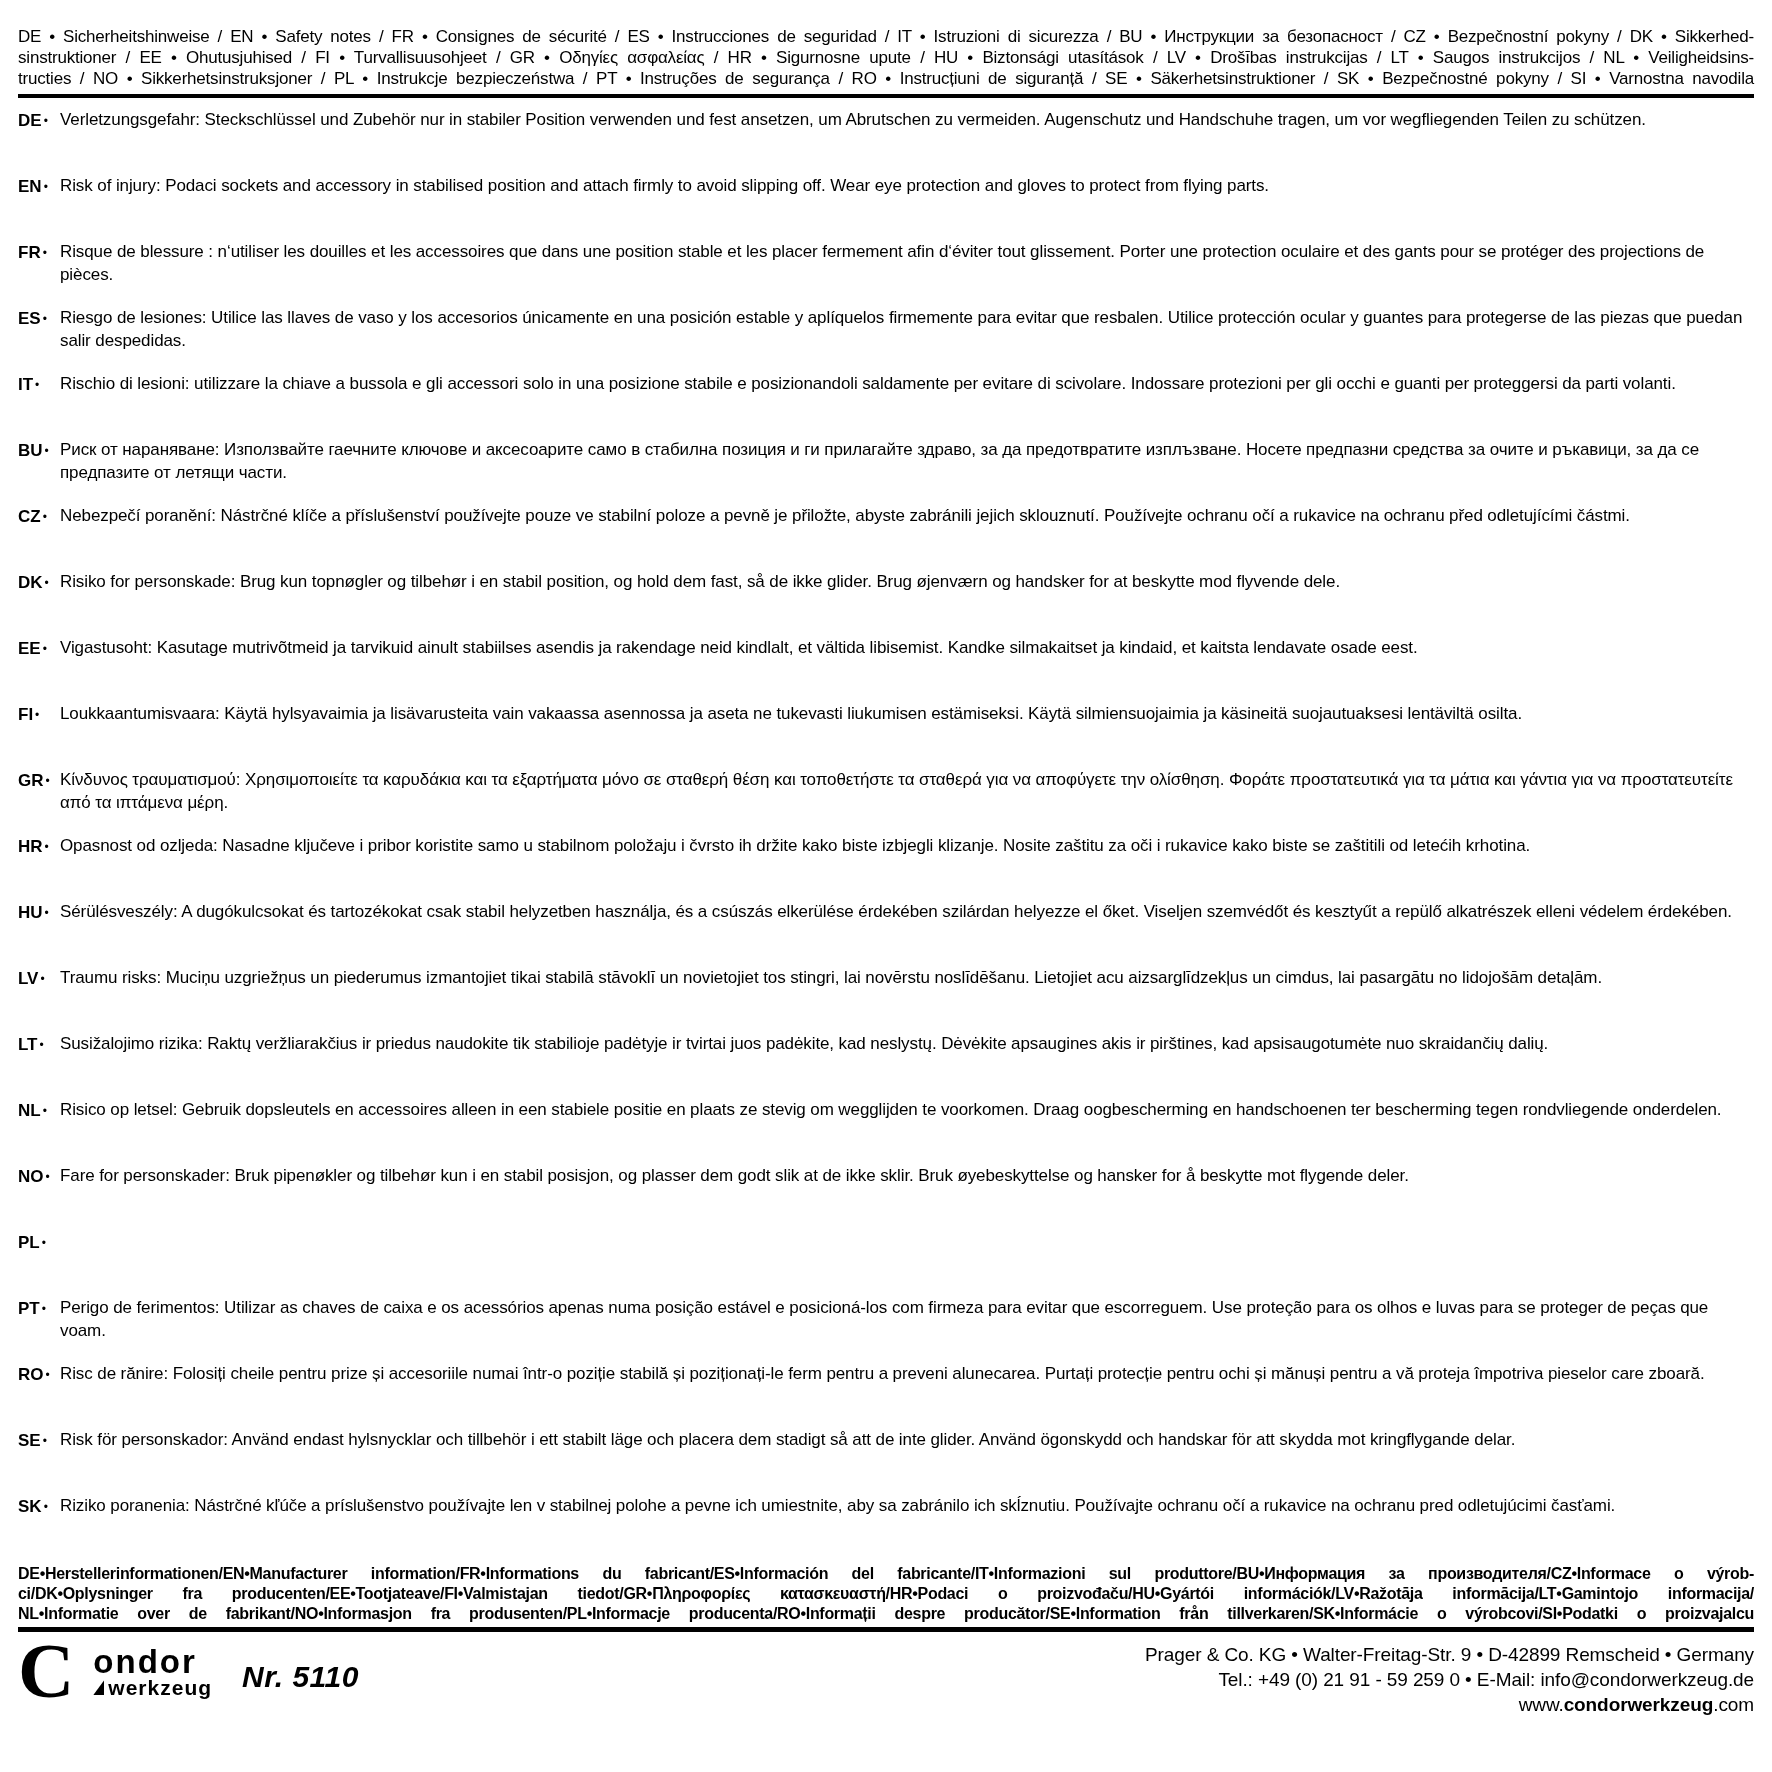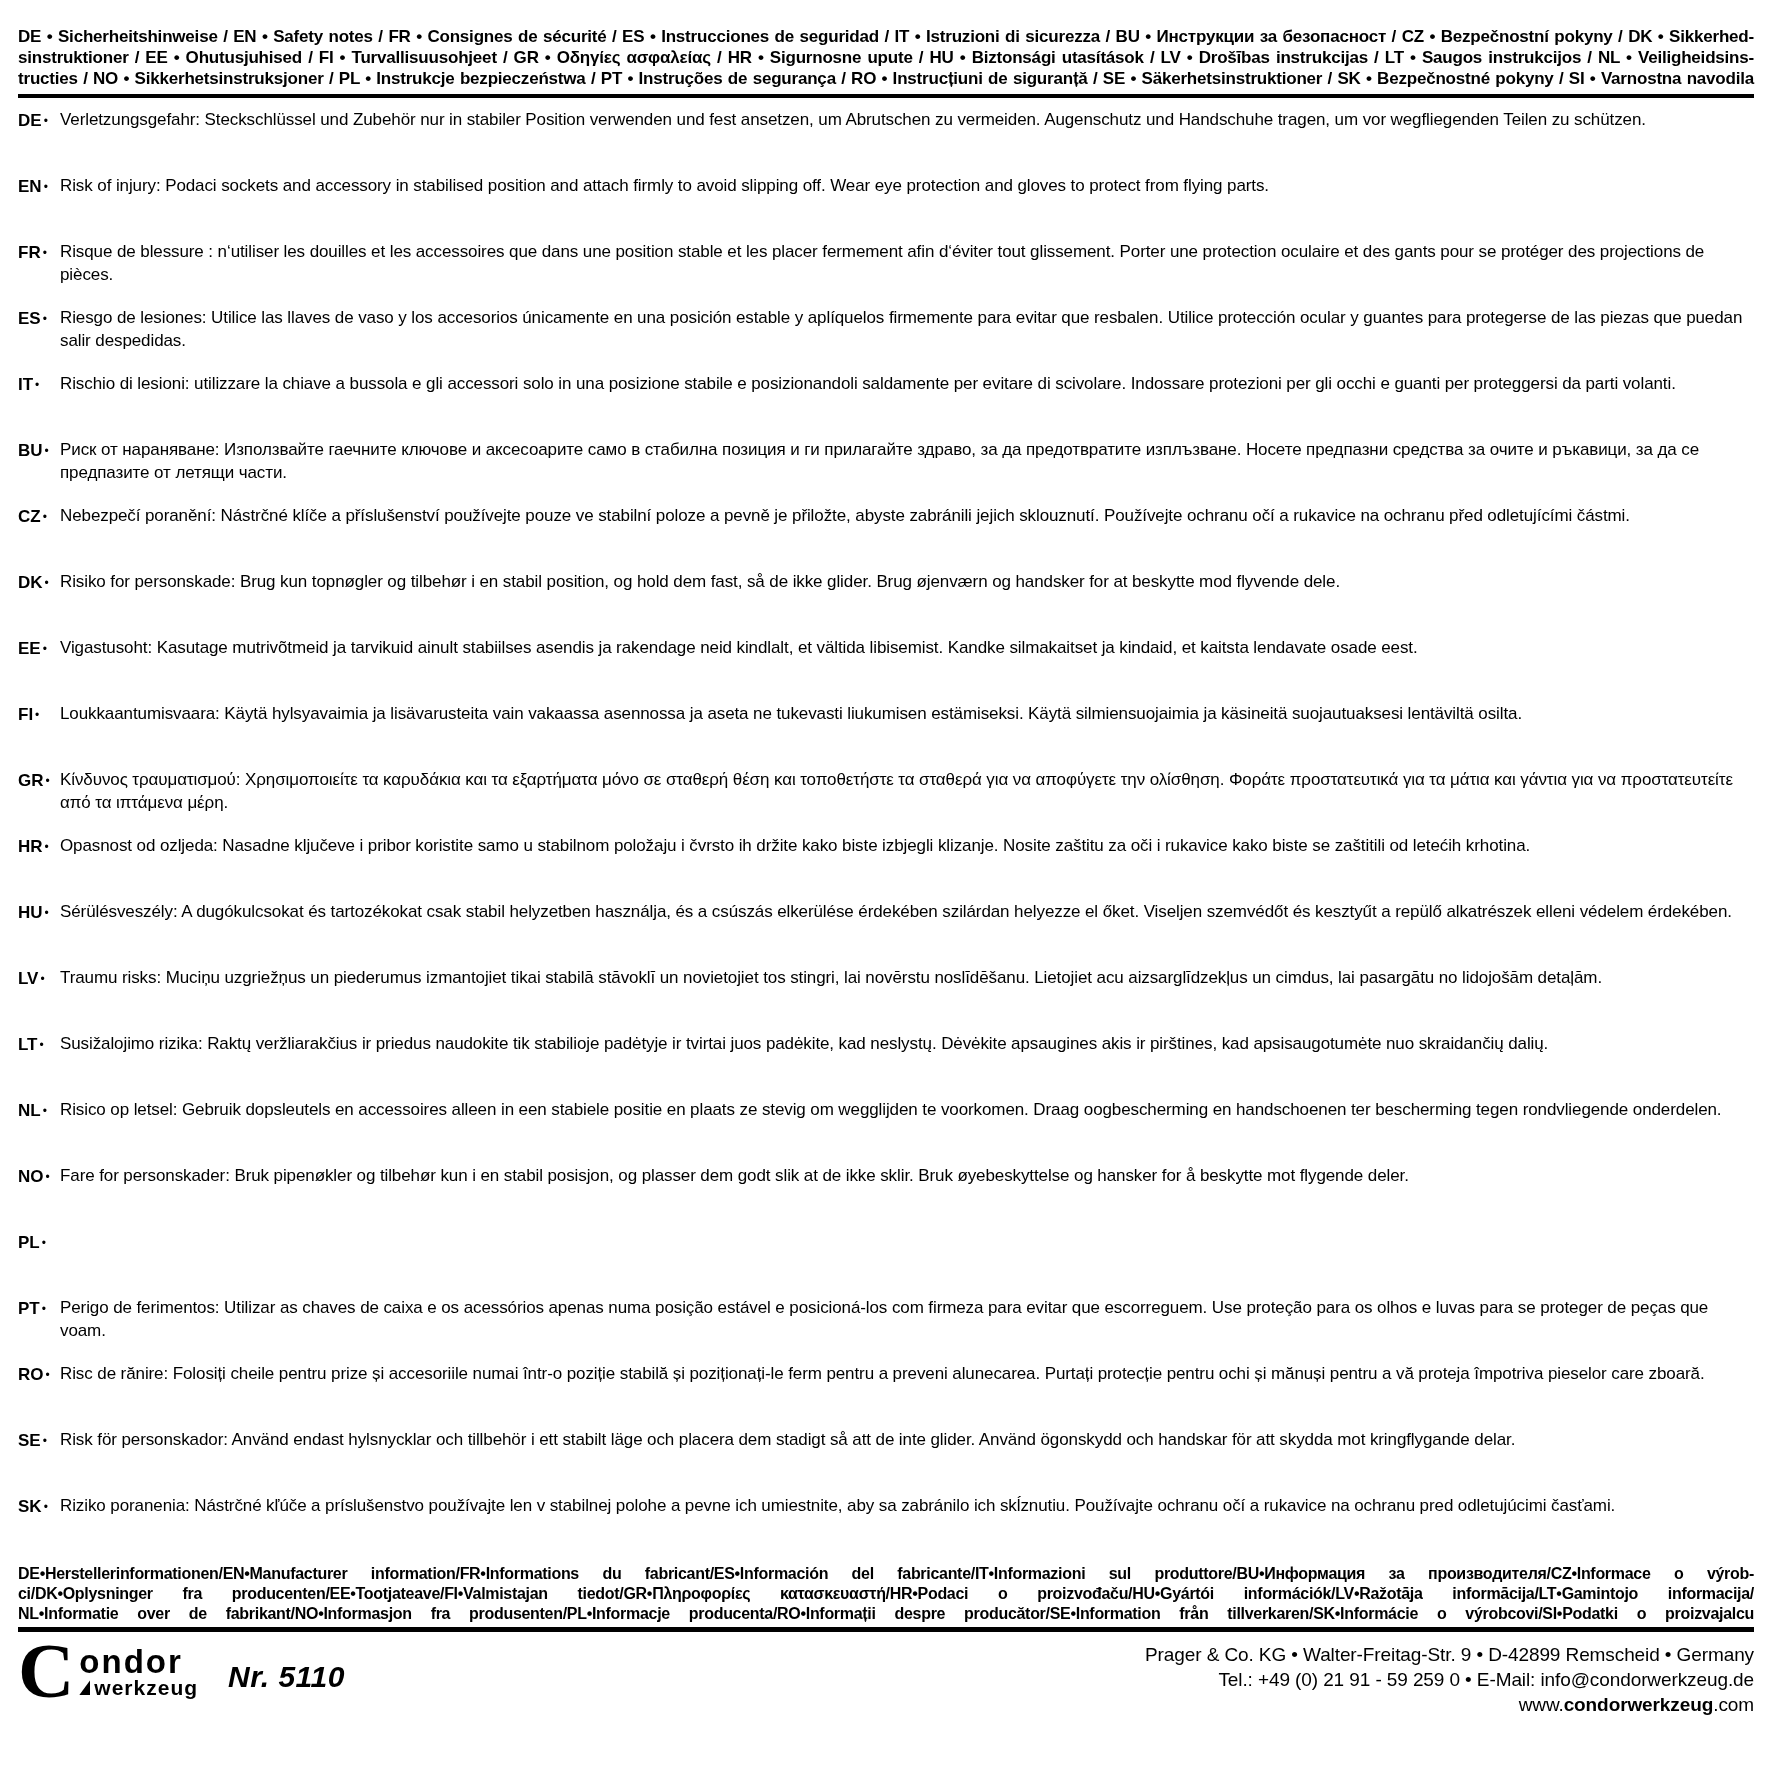--- a/index.html
+++ b/index.html
@@ -9,21 +9,21 @@
     height: 1772px;
     box-sizing: border-box;
     background: #ffffff;
     color: #000000;
     padding: 26px 18px 0 18px;
     overflow: hidden;
     font-family: "Liberation Sans", sans-serif;
   }
   
   .hline {
-    font-weight: bold;
+    font-weight: normal;
     font-size: 17px;
     line-height: 21px;
     letter-spacing: -0.2px;
     text-align: justify;
     text-align-last: justify;
     white-space: normal;
   }
   .rule {
     height: 4px;
     background: #000;
@@ -80,21 +80,21 @@
     align-items: flex-end;
     gap: 30px;
   }
   .logo { display: flex; align-items: flex-start; }
   .logo-c {
     font-family: "Liberation Serif", serif;
     font-weight: bold;
     font-size: 78px;
     line-height: 58px;
   }
-  .logo-right { display: flex; flex-direction: column; margin-left: 5px; padding-top: 6px; }
+  .logo-right { display: flex; flex-direction: column; margin-left: 19px; padding-top: 6px; }
   .logo-ondor {
     font-weight: bold;
     font-size: 33px;
     line-height: 28px;
     letter-spacing: 2px;
   }
   .logo-sub-row { display: flex; align-items: center; gap: 4px; margin-top: 1px; }
   .logo-triangle {
     width: 11px; height: 15px;
     background: #000;

